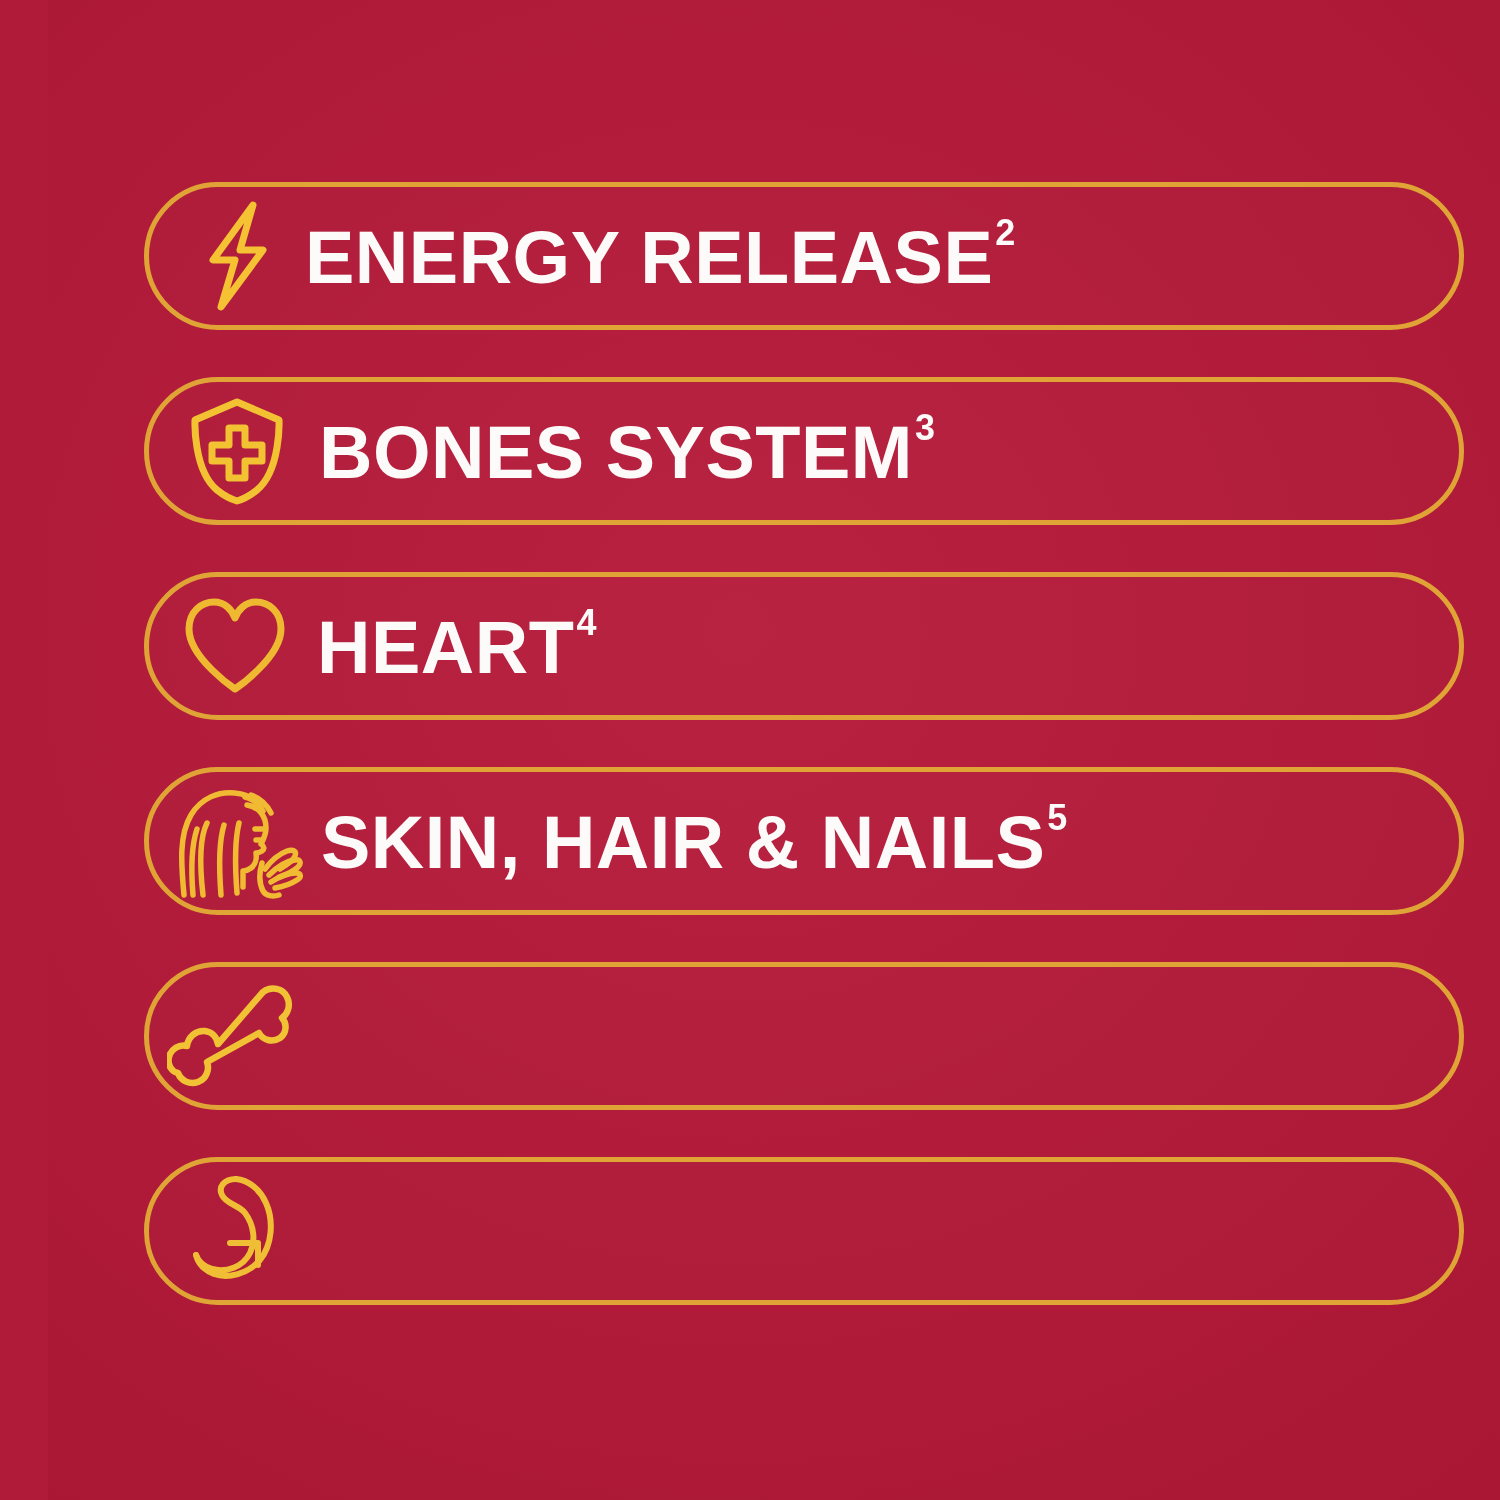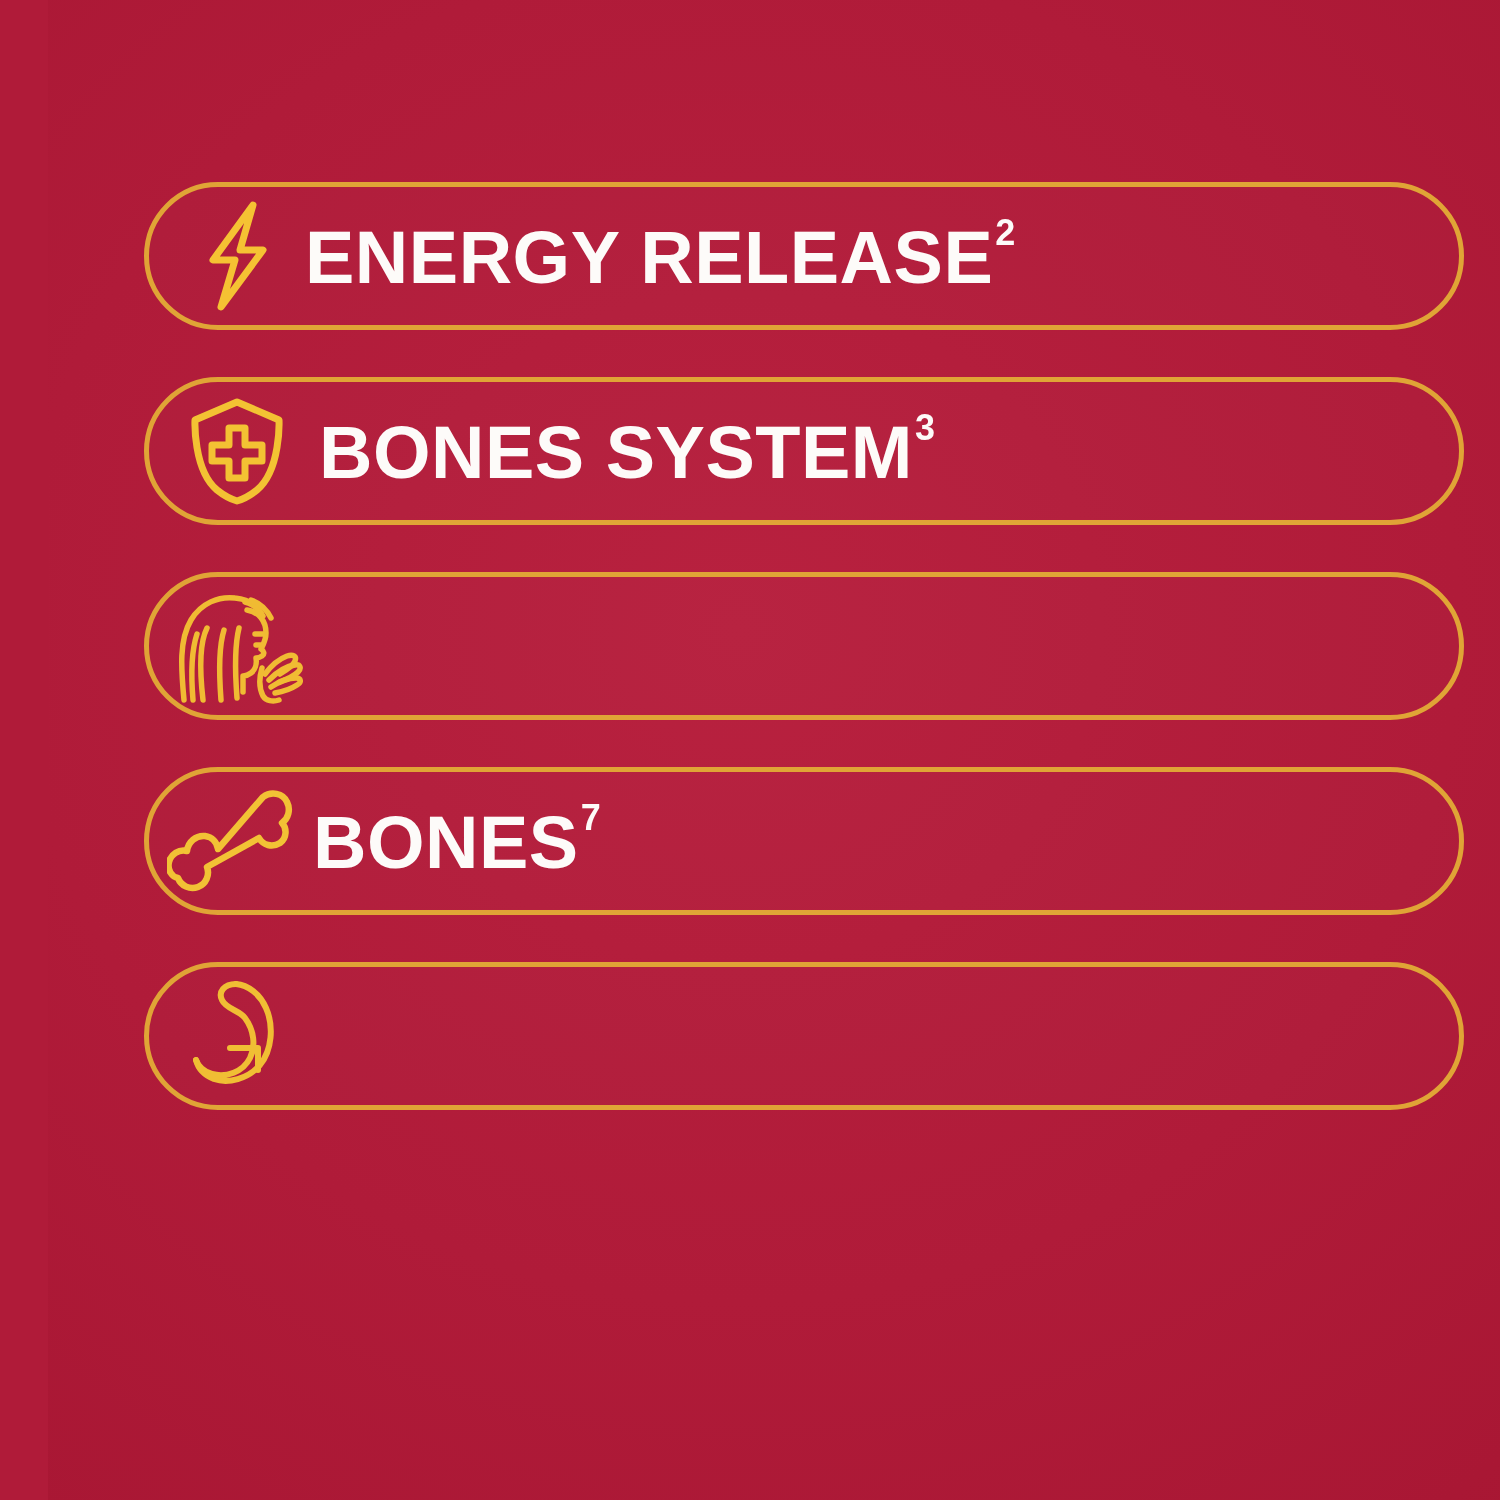--- a/index.html
+++ b/index.html
@@ -98,20 +98,28 @@
   <div class="benefit-row row-immune">
     <span class="benefit-icon">
       <svg width="104" height="112" viewBox="0 0 104 112" fill="none">
         <path d="M52 7 L10 25 C10 25 8 75 32 95 C42 103 52 106 52 106 C52 106 62 103 72 95 C96 75 94 25 94 25 L52 7 Z" stroke="#f3c233" stroke-width="7" stroke-linejoin="round" stroke-linecap="round" fill="none"></path>
         <path d="M44 33 L60 33 L60 50 L77 50 L77 66 L60 66 L60 83 L44 83 L44 66 L27 66 L27 50 L44 50 Z" stroke="#f3c233" stroke-width="7" stroke-linejoin="round" stroke-linecap="round" fill="none"></path>
       </svg>
     </span>
     <span class="benefit-label"><span>BONES SYSTEM</span><span class="sup">3</span></span>
   </div>
 
+  <div class="benefit-row row-heart">
+    <span class="benefit-icon">
+      <svg width="108" height="100" viewBox="0 0 108 100" fill="none">
+        <path d="M54 93 C54 93 8 62 8 33 C8 15 21 6 33 6 C44 6 51 14 54 22 C57 14 64 6 75 6 C87 6 100 15 100 33 C100 62 54 93 54 93 Z" stroke="#eeb931" stroke-width="7" stroke-linejoin="round" stroke-linecap="round" fill="none"></path>
+      </svg>
+    </span>
+    <span class="benefit-label"><span>HEART</span><span class="sup">4</span></span>
+  </div>
 
   <div class="benefit-row row-skin">
     <span class="benefit-icon">
       <svg width="136" height="116" viewBox="0 0 136 116" fill="none" stroke="#f0bb33" stroke-width="5.5" stroke-linecap="round" stroke-linejoin="round">
 
         <path d="M17 112 C14 80 12 52 24 32 C34 15 52 8 68 10 C80 11 89 17 94 25" fill="none"></path>
 
         <path d="M36 112 C33 86 32 56 40 40" fill="none"></path>
         <path d="M54 112 C52 86 52 58 57 42" fill="none"></path>
         <path d="M70 110 C68 84 68 56 72 40" fill="none"></path>
@@ -124,29 +132,29 @@
 
         <path d="M78 14 C86 16 92 21 96 28" fill="none"></path>
         <path d="M84 12 C93 15 100 22 104 30" fill="none"></path>
 
         <path d="M98 86 C104 78 112 71 120 68 C126 66 130 68 128 73 C126 78 118 83 113 86" fill="none"></path>
         <path d="M102 92 C110 84 120 78 128 77 C133 76 135 80 131 84 C127 88 118 92 112 94" fill="none"></path>
         <path d="M104 99 C112 94 122 90 129 90 C134 90 135 94 130 97 C124 101 114 104 108 105" fill="none"></path>
         <path d="M95 80 C92 90 92 100 96 108 C99 113 106 114 112 112" fill="none"></path>
       </svg>
     </span>
+    <span class="benefit-label"><span>SKIN, HAIR &amp; NAILS</span><span class="sup">5</span></span>
   </div>
 
   <div class="benefit-row row-bones">
     <span class="benefit-icon">
       <svg width="128" height="108" viewBox="0 0 128 108" fill="none">
         <path d="M96 10 C104 4 116 6 120 15 C124 23 121 32 115 36 C120 41 120 51 113 56 C105 61 96 58 92 51 L40 80 C43 88 39 97 31 100 C23 103 14 99 11 91 C5 90 0 83 2 75 C4 67 12 62 20 64 C21 55 29 48 38 49 C45 50 50 55 51 62 L96 10 Z" stroke="#f2c235" stroke-width="6.5" stroke-linejoin="round" stroke-linecap="round" fill="none"></path>
       </svg>
     </span>
-    <span class="benefit-label"><span>BONES</span><span class="sup">7</span></span>
   </div>
 
   <div class="benefit-row row-digestion">
     <span class="benefit-icon">
       <svg width="104" height="116" viewBox="0 0 104 116" fill="none" stroke="#f0be34" stroke-width="6" stroke-linecap="round" stroke-linejoin="round">
 
         <path d="M50 6 C38 6 32 14 36 22 C40 31 53 32 59 40 C68 52 70 68 64 80 C57 94 40 100 26 96 C18 94 12 88 10 82" fill="none"></path>
         <path d="M50 6 C62 7 74 16 80 30 C88 48 86 72 74 87 C62 101 42 106 28 101 C18 97 12 90 10 82" fill="none"></path>
 
         <path d="M44 70 L72 70 L72 92" fill="none"></path>

